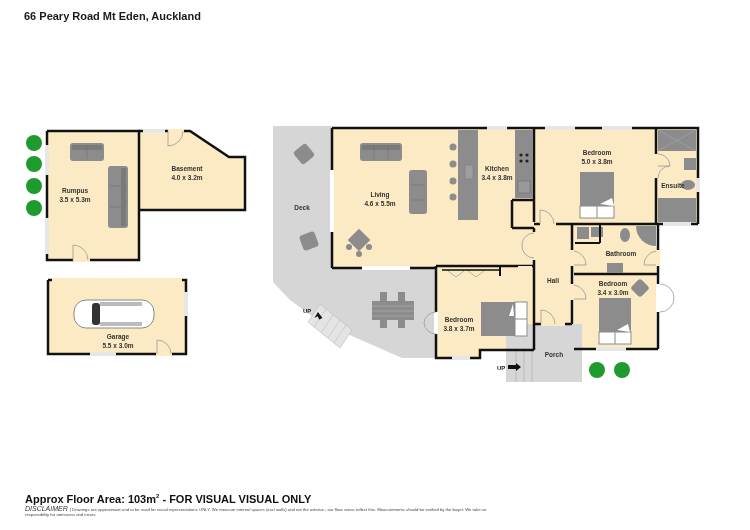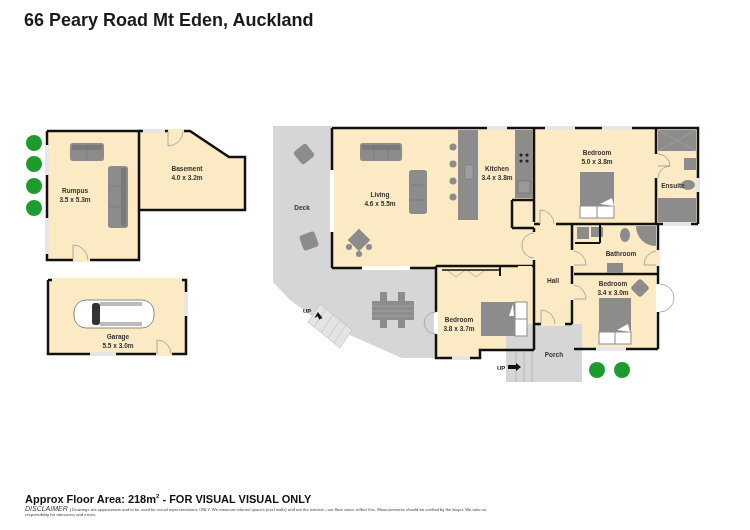--- a/index.html
+++ b/index.html
@@ -1,17 +1,17 @@
 <!DOCTYPE html>
 <html><head>
 <meta charset="utf-8">
 <style>
   html, body { margin: 0; padding: 0; background: #ffffff; }
   body { width: 750px; height: 530px; position: relative; overflow: hidden; font-family: "Liberation Sans", sans-serif; }
-  .title { position: absolute; left: 24px; top: 10px; font-size: 18px; font-weight: bold; color: #1a1a1a; }
+  .title { position: absolute; left: 24px; top: 10px; font-size: 11px; font-weight: bold; color: #1a1a1a; }
   .plan { position: absolute; left: 0; top: 0; }
   .footer-title { position: absolute; left: 25px; top: 493px; font-size: 11px; font-weight: bold; color: #111; }
   .footer-title sup { font-size: 6px; }
   .disclaimer { position: absolute; left: 25px; top: 506px; width: 470px; font-size: 4.2px; line-height: 5.3px; color: #444; }
   .disclaimer .dh { font-style: italic; font-size: 7px; color: #333; margin-right: 2px; }
   .room-label { font-family: "Liberation Sans", sans-serif; font-size: 6.5px; fill: #333; text-anchor: middle; font-weight: bold; }
   .room-dim { font-family: "Liberation Sans", sans-serif; font-size: 6.5px; fill: #333; text-anchor: middle; font-weight: bold; }
   .up-label { font-family: "Liberation Sans", sans-serif; font-size: 6px; fill: #222; font-weight: bold; }
 </style>
 </head>
@@ -283,17 +283,17 @@
     <polygon points="513,304 509,316 514,316" fill="#ffffff"></polygon>
   </g>
   <text class="room-label" x="459" y="322">Bedroom</text>
   <text class="room-dim" x="459" y="331">3.8 x 3.7m</text>
 
   <circle cx="597" cy="370" r="8" fill="#1e9a2e"></circle>
   <circle cx="622" cy="370" r="8" fill="#1e9a2e"></circle>
 </svg>
 
 <div class="footer-title">
-  <span>Approx Floor Area: 218m</span><sup>2</sup><span> - FOR VISUAL VISUAL ONLY</span>
+  <span>Approx Floor Area: 103m</span><sup>2</sup><span> - FOR VISUAL VISUAL ONLY</span>
 </div>
 <div class="disclaimer">
   <span class="dh">DISCLAIMER</span><span>| Drawings are approximate and to be used for visual representations ONLY. We measure internal spaces (excl walls) and not the exterior - our floor areas reflect this. Measurements should be verified by the buyer. We take no responsibility for omissions and errors.</span>
 </div>
 
 </body></html>

